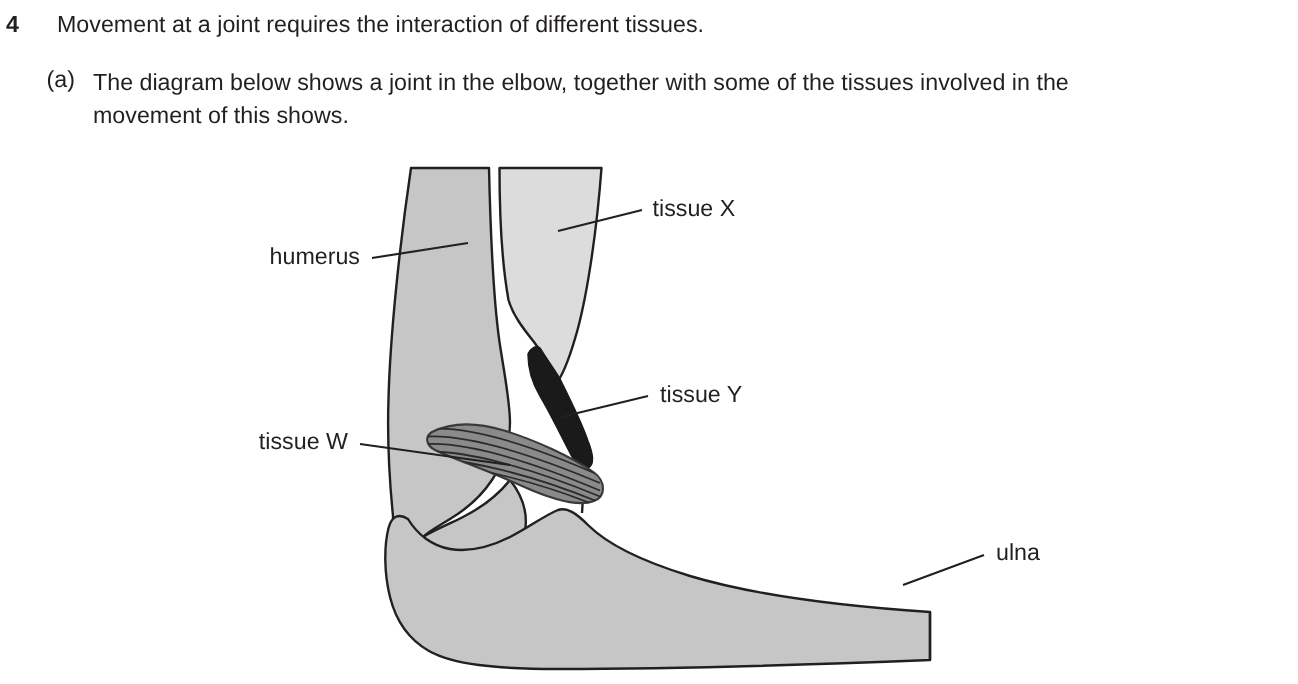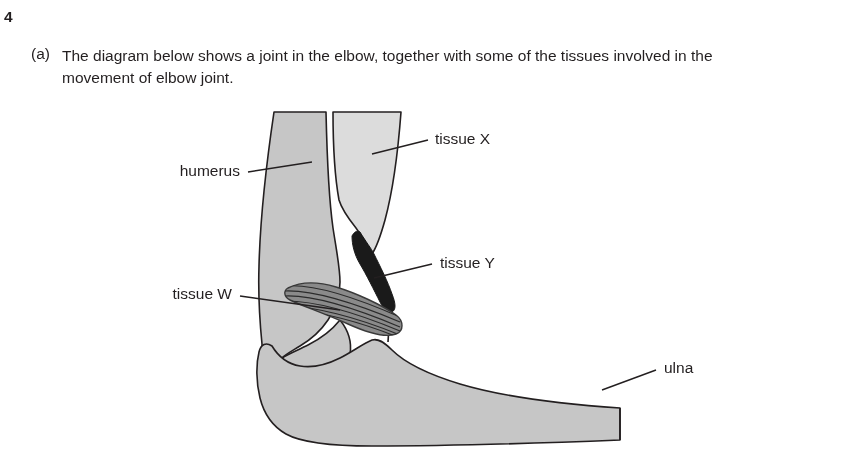--- a/index.html
+++ b/index.html
@@ -72,24 +72,25 @@
     fill: #231f20;
   }
 </style>
 </head>
 <body>
 
 <div id="page">
 
   <div class="q-number">4</div>
 
+  <div class="q-stem">Movement at a joint requires the interaction of different tissues.</div>
 
   <div class="part-label">(a)</div>
 
-  <div class="part-body">The diagram below shows a joint in the elbow, together with some of the tissues involved in the movement of elbow joint.</div>
+  <div class="part-body">The diagram below shows a joint in the elbow, together with some of the tissues involved in the movement of this shows.</div>
 
   <div id="diagram">
     <svg width="865" height="360" viewBox="0 0 865 360" xmlns="http://www.w3.org/2000/svg">
 
       <defs>
 
         <clipPath id="ligClip">
           <path d="M 288,192 C 300,186 316,185 336,191
                    C 356,197 382,209 396,219
                    C 404,225 404,235 396,238

